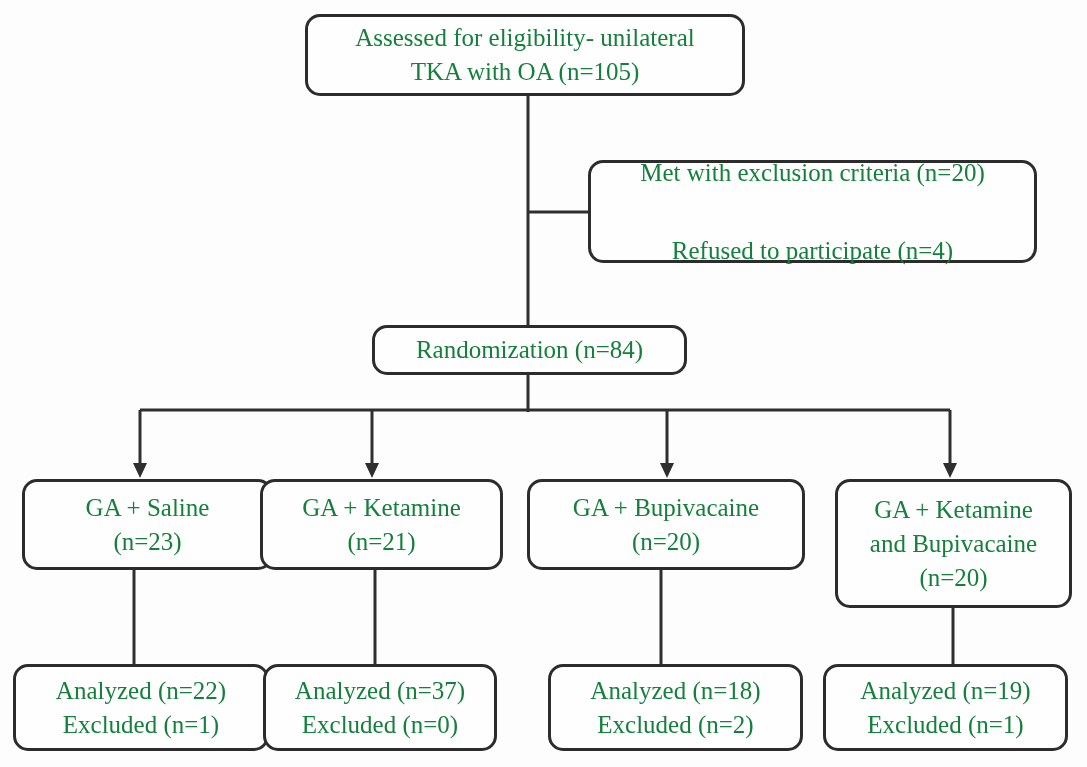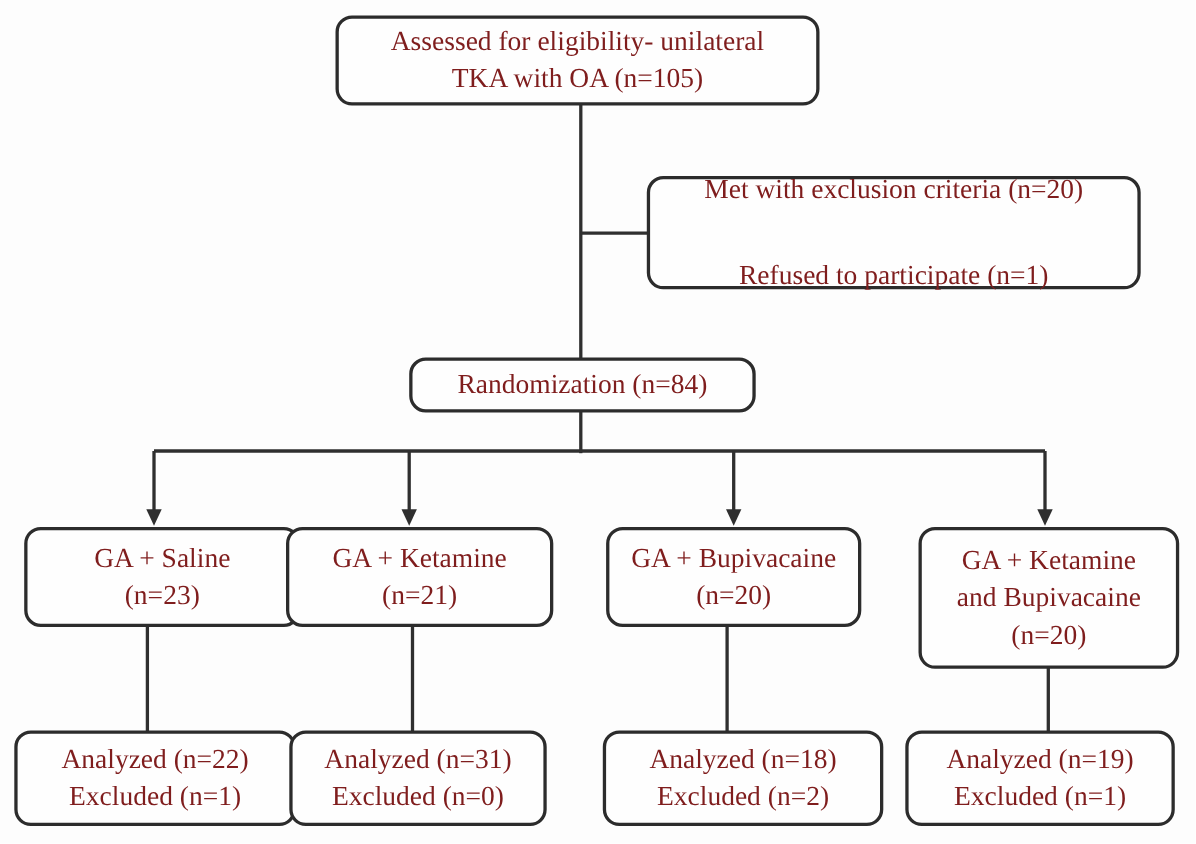--- a/index.html
+++ b/index.html
@@ -6,21 +6,21 @@
     margin: 0;
     padding: 0;
     background: #ffffff;
   }
   .canvas {
     position: relative;
     width: 1087px;
     height: 767px;
     background: #fdfdfd;
     font-family: "Liberation Serif", "DejaVu Serif", serif;
-    color: #7f1d1d;
+    color: #15803d;
     overflow: hidden;
   }
   .connectors {
     position: absolute;
     inset: 0;
     width: 1087px;
     height: 767px;
   }
   .node {
     position: absolute;
@@ -38,21 +38,21 @@
     padding: 2px 8px;
   }
   .node .ln { white-space: nowrap; }
 
   
   #eligibility    { left: 305px; top: 14px;  width: 440px; height: 82px; }
   #exclusion      { left: 588px; top: 160px; width: 449px; height: 103px; gap: 44px; }
   #randomization  { left: 372px; top: 325px; width: 315px; height: 50px; }
   #arm-0          { left: 22px;  top: 479px; width: 251px; height: 91px; }
   #arm-1          { left: 260px; top: 479px; width: 243px; height: 91px; }
-  #arm-2          { left: 527px; top: 479px; width: 232px; height: 91px; margin-left: 24px; }
+  #arm-2          { left: 527px; top: 479px; width: 278px; height: 91px; }
   #arm-3          { left: 835px; top: 479px; width: 237px; height: 129px; }
   #outcome-0      { left: 13px;  top: 664px; width: 256px; height: 87px; }
   #outcome-1      { left: 263px; top: 664px; width: 234px; height: 87px; }
   #outcome-2      { left: 535px; top: 664px; width: 255px; height: 87px; margin-left: 13px; }
   #outcome-3      { left: 823px; top: 664px; width: 245px; height: 87px; }
 
   .connectors line    { stroke: #2f2f2f; stroke-width: 3; }
   .connectors polygon { fill: #2f2f2f; }
 </style>
 </head>
@@ -88,21 +88,21 @@
     <line x1="953" y1="606" x2="953" y2="666"></line>
   </svg>
 
   <div class="node" id="eligibility">
     <div class="ln">Assessed for eligibility- unilateral</div>
     <div class="ln">TKA with OA (n=105)</div>
   </div>
 
   <div class="node" id="exclusion">
     <div class="ln">Met with exclusion criteria (n=20)</div>
-    <div class="ln">Refused to participate (n=1)</div>
+    <div class="ln">Refused to participate (n=4)</div>
   </div>
 
   <div class="node" id="randomization">
     <div class="ln">Randomization (n=84)</div>
   </div>
 
   <div class="node" id="arm-0">
     <div class="ln">GA + Saline</div>
     <div class="ln">(n=23)</div>
   </div>
@@ -122,21 +122,21 @@
     <div class="ln">and Bupivacaine</div>
     <div class="ln">(n=20)</div>
   </div>
 
   <div class="node" id="outcome-0">
     <div class="ln">Analyzed (n=22)</div>
     <div class="ln">Excluded (n=1)</div>
   </div>
 
   <div class="node" id="outcome-1">
-    <div class="ln">Analyzed (n=31)</div>
+    <div class="ln">Analyzed (n=37)</div>
     <div class="ln">Excluded (n=0)</div>
   </div>
 
   <div class="node" id="outcome-2">
     <div class="ln">Analyzed (n=18)</div>
     <div class="ln">Excluded (n=2)</div>
   </div>
 
   <div class="node" id="outcome-3">
     <div class="ln">Analyzed (n=19)</div>

